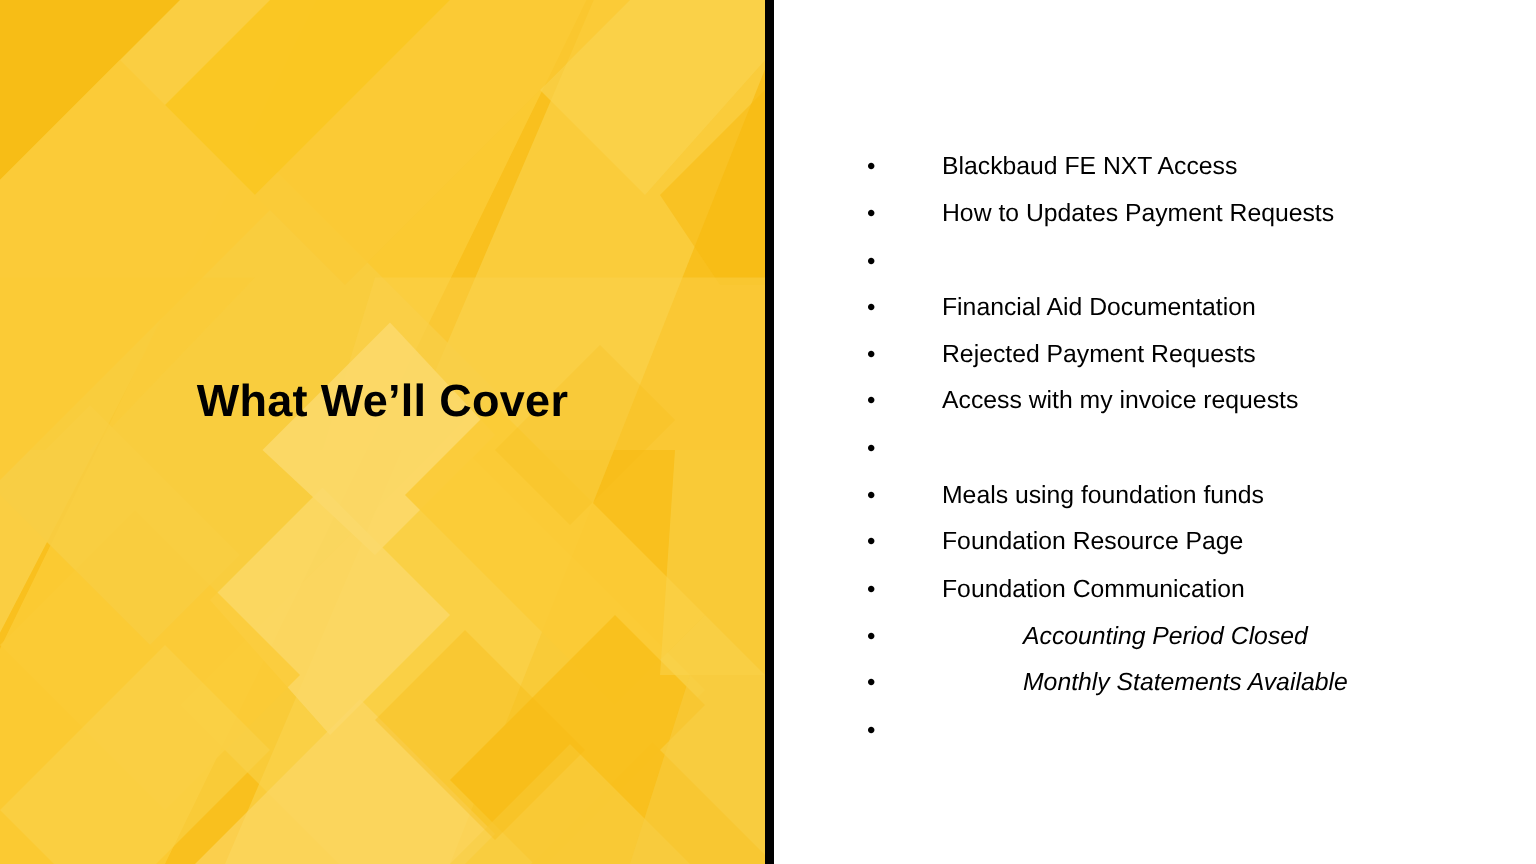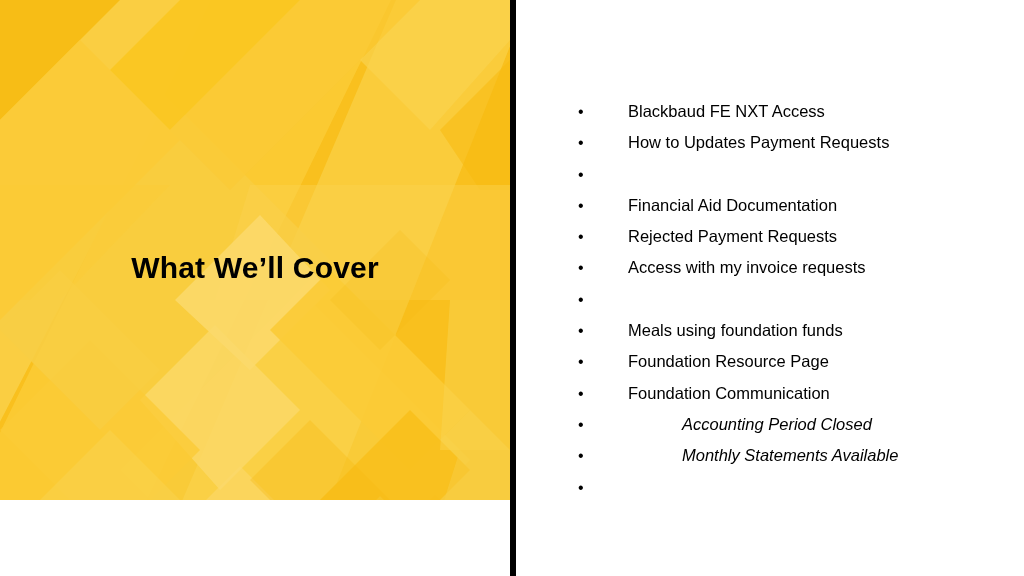--- a/index.html
+++ b/index.html
@@ -17,21 +17,21 @@
     overflow: hidden;
     background: #ffffff;
   }
 
   
   #left-panel {
     position: absolute;
     left: 0;
     top: 0;
     width: 510px;
-    height: 500px;
+    height: 576px;
     overflow: hidden;
     background: #f9c01e;
   }
   #pattern-svg {
     position: absolute;
     left: 0;
     top: 0;
     width: 510px;
     height: 576px;
     display: block;

